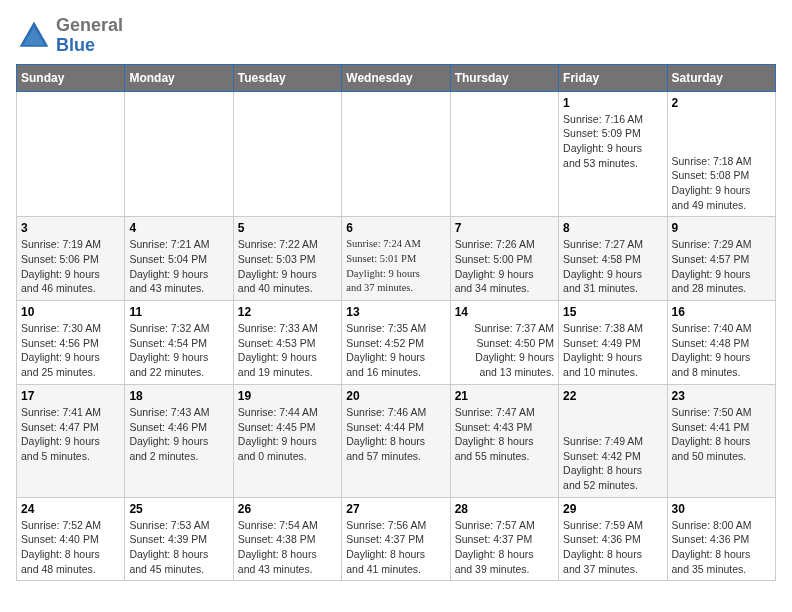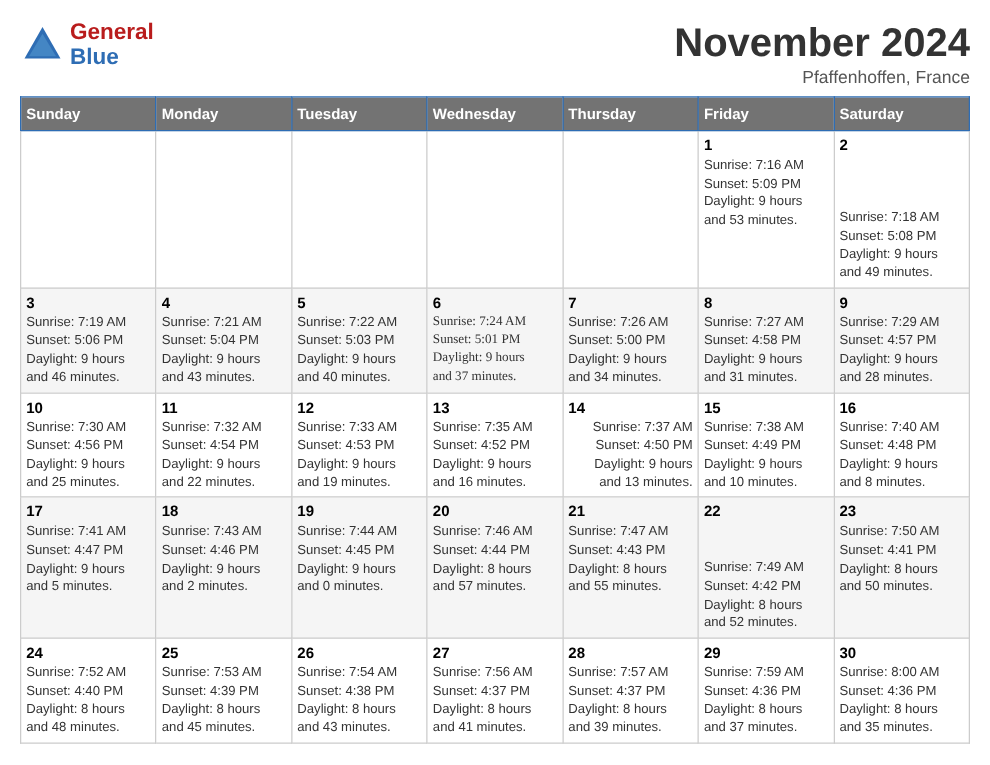--- a/index.html
+++ b/index.html
@@ -22,21 +22,21 @@
       gap: 4px;
     }
     .logo-text {
       display: flex;
       flex-direction: column;
       line-height: 1.1;
     }
     .logo-general {
       font-size: 18px;
       font-weight: bold;
-      color: #b91c1c;
+      color: #737373;
       text-align: center;
     }
     .logo-blue {
       font-size: 18px;
       font-weight: bold;
       color: #2e6db4;
     }
     .logo-icon {
       width: 36px;
       height: 36px;
@@ -100,24 +100,20 @@
   <div class="logo">
     <svg class="logo-icon" viewBox="0 0 40 40">
       <polygon points="20,4 36,32 4,32" fill="#2e6db4"></polygon>
       <polygon points="20,10 32,30 8,30" fill="#5a9fd4" opacity="0.5"></polygon>
     </svg>
     <div class="logo-text">
       <span class="logo-general">General</span>
       <span class="logo-blue">Blue</span>
     </div>
   </div>
-  <div class="title-block">
-    <div class="month-title">November 2024</div>
-    <div class="location">Pfaffenhoffen, France</div>
-  </div>
 </div>
 
 <table class="calendar">
   <thead>
     <tr>
     <th>Sunday</th>
         <th>Monday</th>
         <th>Tuesday</th>
         <th>Wednesday</th>
         <th>Thursday</th>

